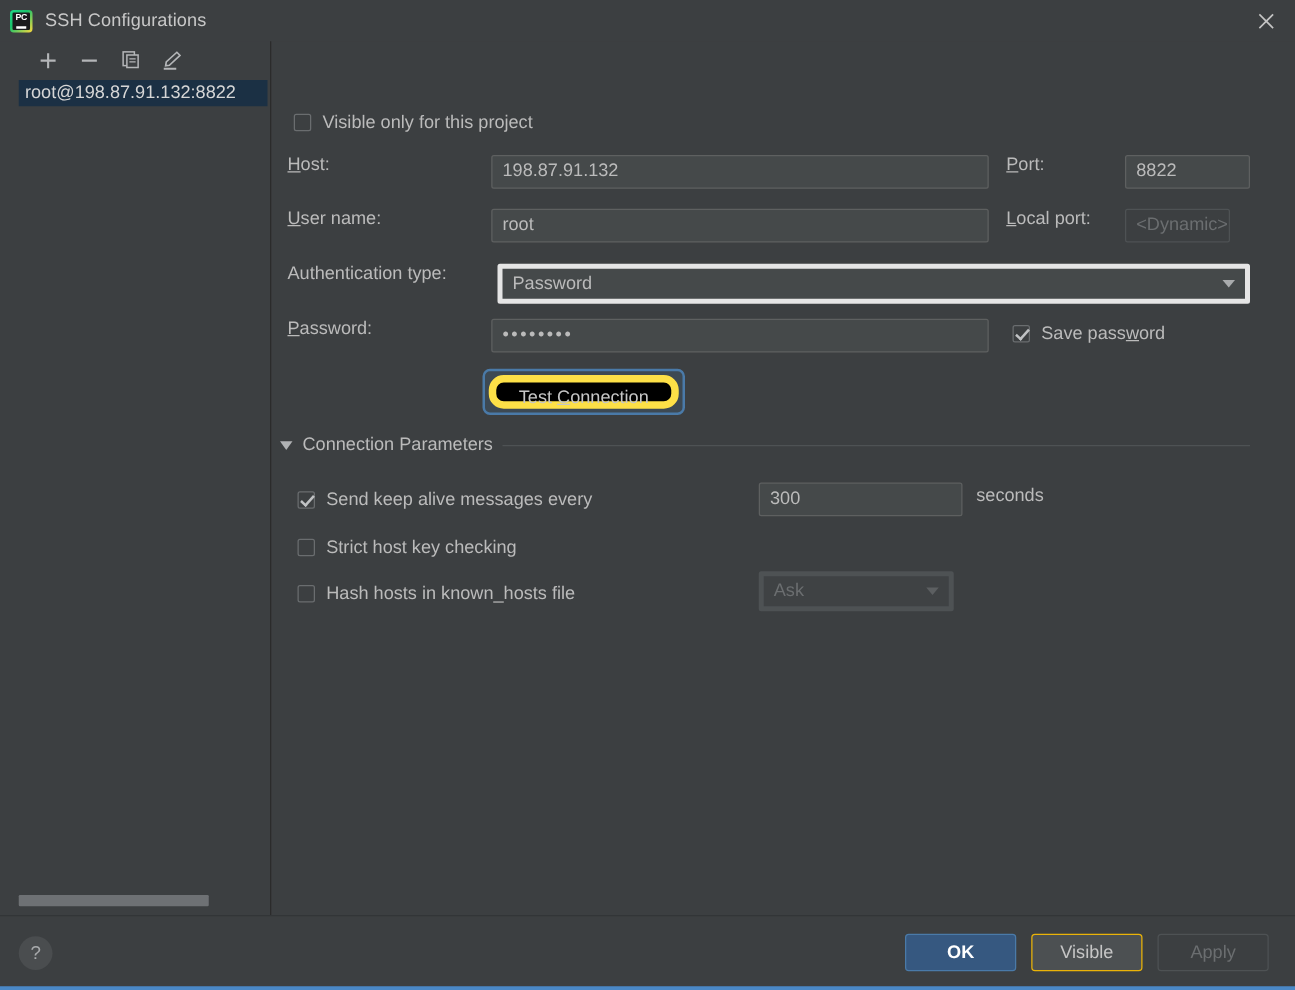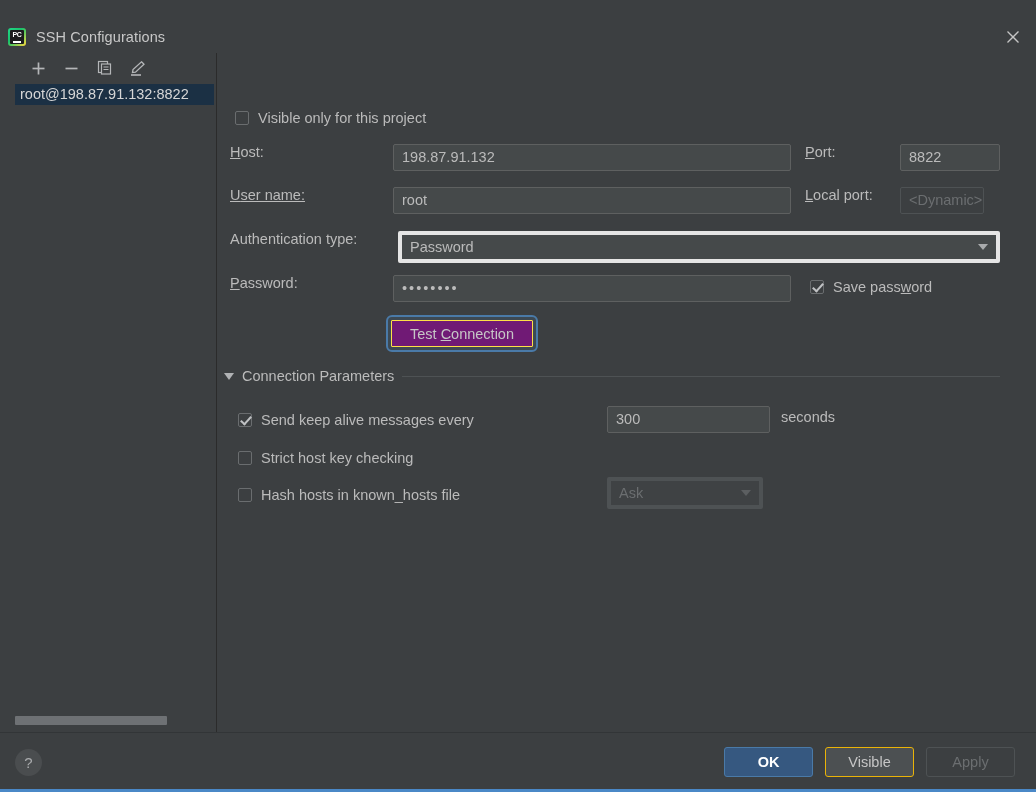--- a/index.html
+++ b/index.html
@@ -21,21 +21,20 @@
 
   
   .titlebar {
     height: 33px;
     min-height: 33px;
     background: #3c3f41;
     display: flex;
     align-items: center;
     padding-left: 8px;
     position: relative;
-    margin-top: 20px;
   }
   .app-icon {
     width: 18px; height: 18px;
     margin-right: 10px;
     position: relative;
     border-radius: 3px;
     background: linear-gradient(135deg, #21d789 0%, #19c36b 40%, #ffd83d 100%);
     overflow: hidden;
     flex-shrink: 0;
   }
@@ -260,23 +259,23 @@
   .test-btn-wrap {
     position: absolute;
     left: 394px;
     top: 262px;
     padding: 3px;
     border: 2px solid #4a7aa8;
     border-radius: 6px;
     background: rgba(70,110,150,0.22);
   }
   .test-btn {
-    background: #701a75;
-    border: 1px solid #fde047;
-    border-radius: 1px;
+    background: #000000;
+    border: 6px solid #fde047;
+    border-radius: 12px;
     color: #c6c6c6;
     font-size: 14.5px;
     font-family: "Liberation Sans", sans-serif;
     padding: 4px 18px;
     height: 27px;
     cursor: default;
   }
   .test-btn u { text-decoration: underline; text-underline-offset: 1px; }
 
   
@@ -440,21 +439,21 @@
       <div class="row" style="left:13px; top:91px;">
         <span class="lbl"><u>H</u>ost:</span>
       </div>
       <div class="row field" style="left:176px; top:91px; width:398px;">198.87.91.132</div>
 
       <div class="row" style="left:588px; top:91px;">
         <span class="lbl"><u>P</u>ort:</span>
       </div>
       <div class="row field" style="left:683px; top:91px; width:100px;">8822</div>
 
-      <div class="row" style="left:13px; top:134px;text-decoration:underline;">
+      <div class="row" style="left:13px; top:134px;">
         <span class="lbl"><u>U</u>ser name:</span>
       </div>
       <div class="row field" style="left:176px; top:134px; width:398px;">root</div>
 
       <div class="row" style="left:588px; top:134px;">
         <span class="lbl"><u>L</u>ocal port:</span>
       </div>
       <div class="row field disabled" style="left:683px; top:134px; width:84px;">&lt;Dynamic&gt;</div>
 
       <div class="row" style="left:13px; top:178px;">

